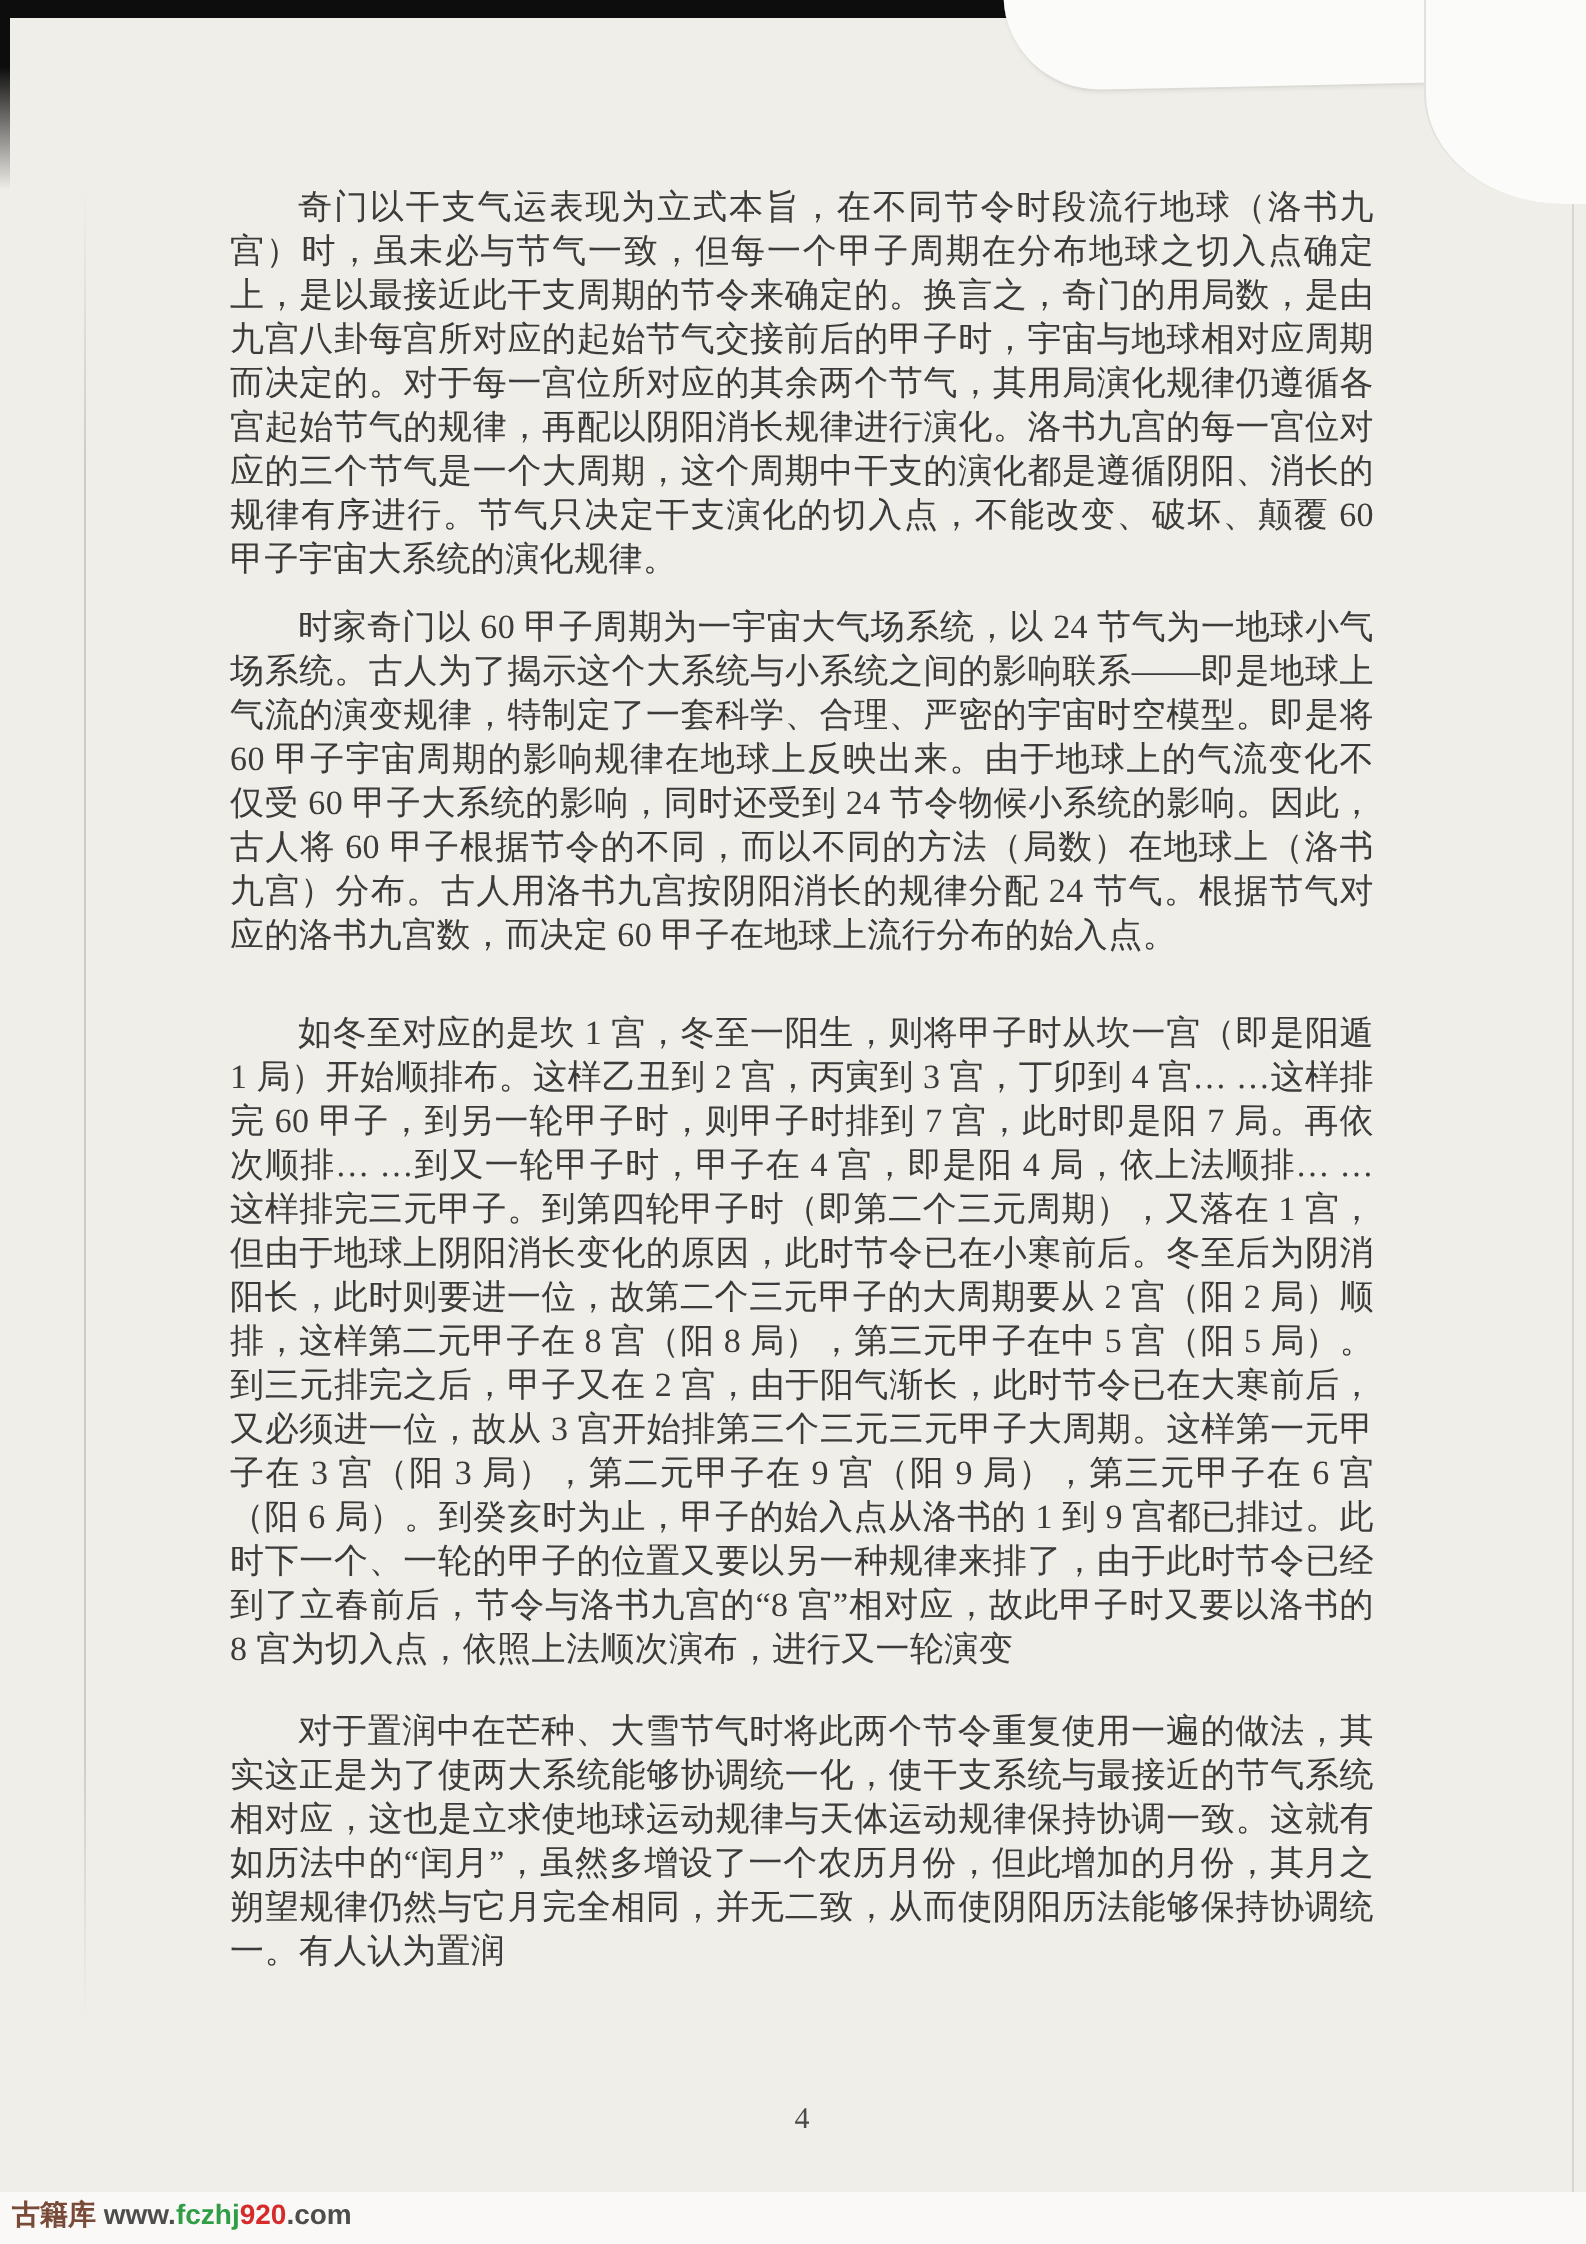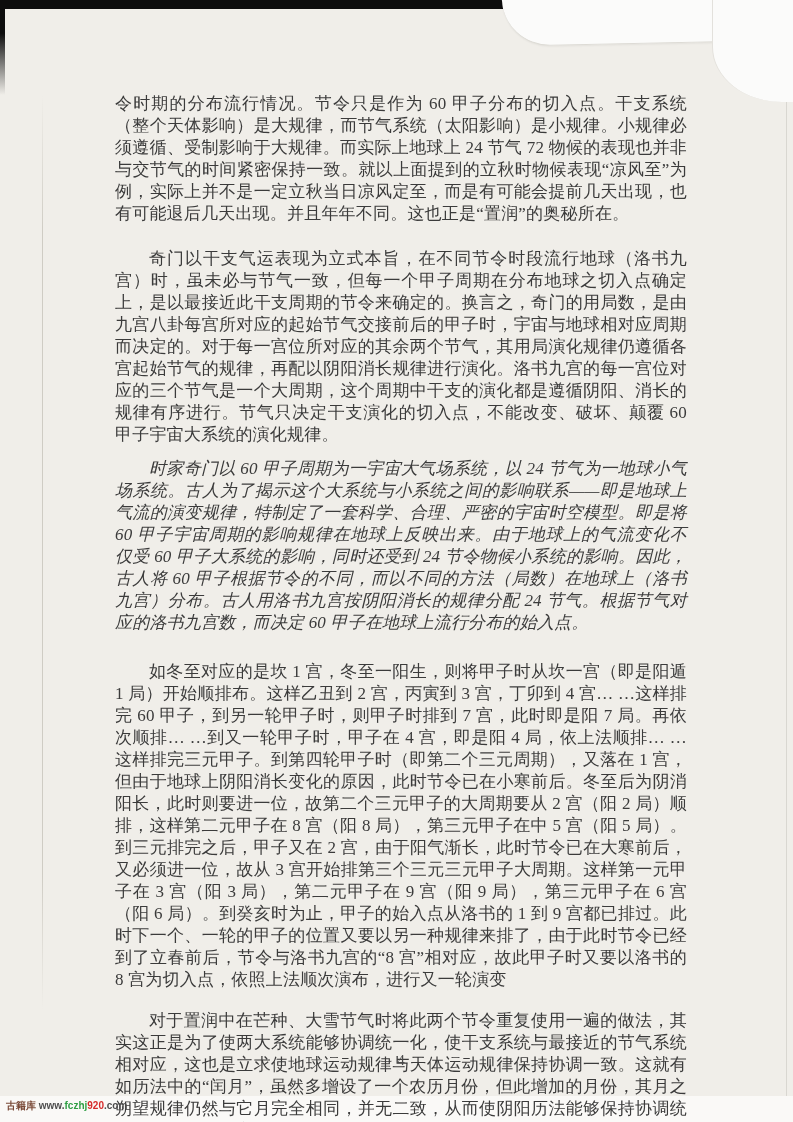--- a/index.html
+++ b/index.html
@@ -26,46 +26,45 @@
   
   .text-block{
     position:absolute;left:115px;top:93px;width:572px;
     color:#3b3b3b;font-size:17px;line-height:22px;
     text-align:justify;letter-spacing:0.2px;
   }
   .para{margin:0;}
   .indent{text-indent:2em;}
   .para-1{margin-bottom:23px;}
   .para-2{margin-bottom:12px;}
-  .para-3{margin-bottom:27px;font-style:italic;}
+  .para-3{margin-bottom:27px;}
   .para-4{margin-bottom:19px;}
   .page-number{
     position:absolute;top:1052px;left:115px;width:572px;text-align:center;
     font-size:15px;color:#4a4a4a;
   }
   .watermark{
     position:absolute;left:6px;top:1099px;
     font-family:"Liberation Sans","DejaVu Sans",sans-serif;
-    font-size:10px;font-weight:bold;white-space:nowrap;
+    font-size:14px;font-weight:bold;white-space:nowrap;
   }
   .watermark span{display:inline;}
 </style>
 </head>
 <body>
 
 <div class="scan-top-bar"></div>
 <div class="scan-left-edge"></div>
 <div class="page-curl"></div>
 <div class="page-curl-right"></div>
 <div class="fold-line"></div>
 <div class="right-scan-line"></div>
 <div class="bottom-strip"></div>
 
 <div class="text-block">
-  <p class="para para-1">令时期的分布流行情况。节令只是作为 60 甲子分布的切入点。干支系统（整个天体影响）是大规律，而节气系统（太阳影响）是小规律。小规律必须遵循、受制影响于大规律。而实际上地球上 24 节气 72 物候的表现也并非与交节气的时间紧密保持一致。就以上面提到的立秋时物候表现“凉风至”为例，实际上并不是一定立秋当日凉风定至，而是有可能会提前几天出现，也有可能退后几天出现。并且年年不同。这也正是“置润”的奥秘所在。</p>
   <p class="para para-2 indent">奇门以干支气运表现为立式本旨，在不同节令时段流行地球（洛书九宫）时，虽未必与节气一致，但每一个甲子周期在分布地球之切入点确定上，是以最接近此干支周期的节令来确定的。换言之，奇门的用局数，是由九宫八卦每宫所对应的起始节气交接前后的甲子时，宇宙与地球相对应周期而决定的。对于每一宫位所对应的其余两个节气，其用局演化规律仍遵循各宫起始节气的规律，再配以阴阳消长规律进行演化。洛书九宫的每一宫位对应的三个节气是一个大周期，这个周期中干支的演化都是遵循阴阳、消长的规律有序进行。节气只决定干支演化的切入点，不能改变、破坏、颠覆 60 甲子宇宙大系统的演化规律。</p>
   <p class="para para-3 indent">时家奇门以 60 甲子周期为一宇宙大气场系统，以 24 节气为一地球小气场系统。古人为了揭示这个大系统与小系统之间的影响联系——即是地球上气流的演变规律，特制定了一套科学、合理、严密的宇宙时空模型。即是将 60 甲子宇宙周期的影响规律在地球上反映出来。由于地球上的气流变化不仅受 60 甲子大系统的影响，同时还受到 24 节令物候小系统的影响。因此，古人将 60 甲子根据节令的不同，而以不同的方法（局数）在地球上（洛书九宫）分布。古人用洛书九宫按阴阳消长的规律分配 24 节气。根据节气对应的洛书九宫数，而决定 60 甲子在地球上流行分布的始入点。</p>
   <p class="para para-4 indent">如冬至对应的是坎 1 宫，冬至一阳生，则将甲子时从坎一宫（即是阳遁 1 局）开始顺排布。这样乙丑到 2 宫，丙寅到 3 宫，丁卯到 4 宫… …这样排完 60 甲子，到另一轮甲子时，则甲子时排到 7 宫，此时即是阳 7 局。再依次顺排… …到又一轮甲子时，甲子在 4 宫，即是阳 4 局，依上法顺排… …这样排完三元甲子。到第四轮甲子时（即第二个三元周期），又落在 1 宫，但由于地球上阴阳消长变化的原因，此时节令已在小寒前后。冬至后为阴消阳长，此时则要进一位，故第二个三元甲子的大周期要从 2 宫（阳 2 局）顺排，这样第二元甲子在 8 宫（阳 8 局），第三元甲子在中 5 宫（阳 5 局）。到三元排完之后，甲子又在 2 宫，由于阳气渐长，此时节令已在大寒前后，又必须进一位，故从 3 宫开始排第三个三元三元甲子大周期。这样第一元甲子在 3 宫（阳 3 局），第二元甲子在 9 宫（阳 9 局），第三元甲子在 6 宫（阳 6 局）。到癸亥时为止，甲子的始入点从洛书的 1 到 9 宫都已排过。此时下一个、一轮的甲子的位置又要以另一种规律来排了，由于此时节令已经到了立春前后，节令与洛书九宫的“8 宫”相对应，故此甲子时又要以洛书的 8 宫为切入点，依照上法顺次演布，进行又一轮演变</p>
   <p class="para indent">对于置润中在芒种、大雪节气时将此两个节令重复使用一遍的做法，其实这正是为了使两大系统能够协调统一化，使干支系统与最接近的节气系统相对应，这也是立求使地球运动规律与天体运动规律保持协调一致。这就有如历法中的“闰月”，虽然多增设了一个农历月份，但此增加的月份，其月之朔望规律仍然与它月完全相同，并无二致，从而使阴阳历法能够保持协调统一。有人认为置润</p>
 </div>
 
 <div class="page-number">4</div>
 
 <div class="watermark">
   <span style="color: rgb(122, 74, 56);">古籍库 </span><span style="color: rgb(77, 77, 77);">www.</span><span style="color: rgb(47, 158, 68);">fczhj</span><span style="color: rgb(214, 43, 43);">920</span><span style="color: rgb(77, 77, 77);">.com</span>

